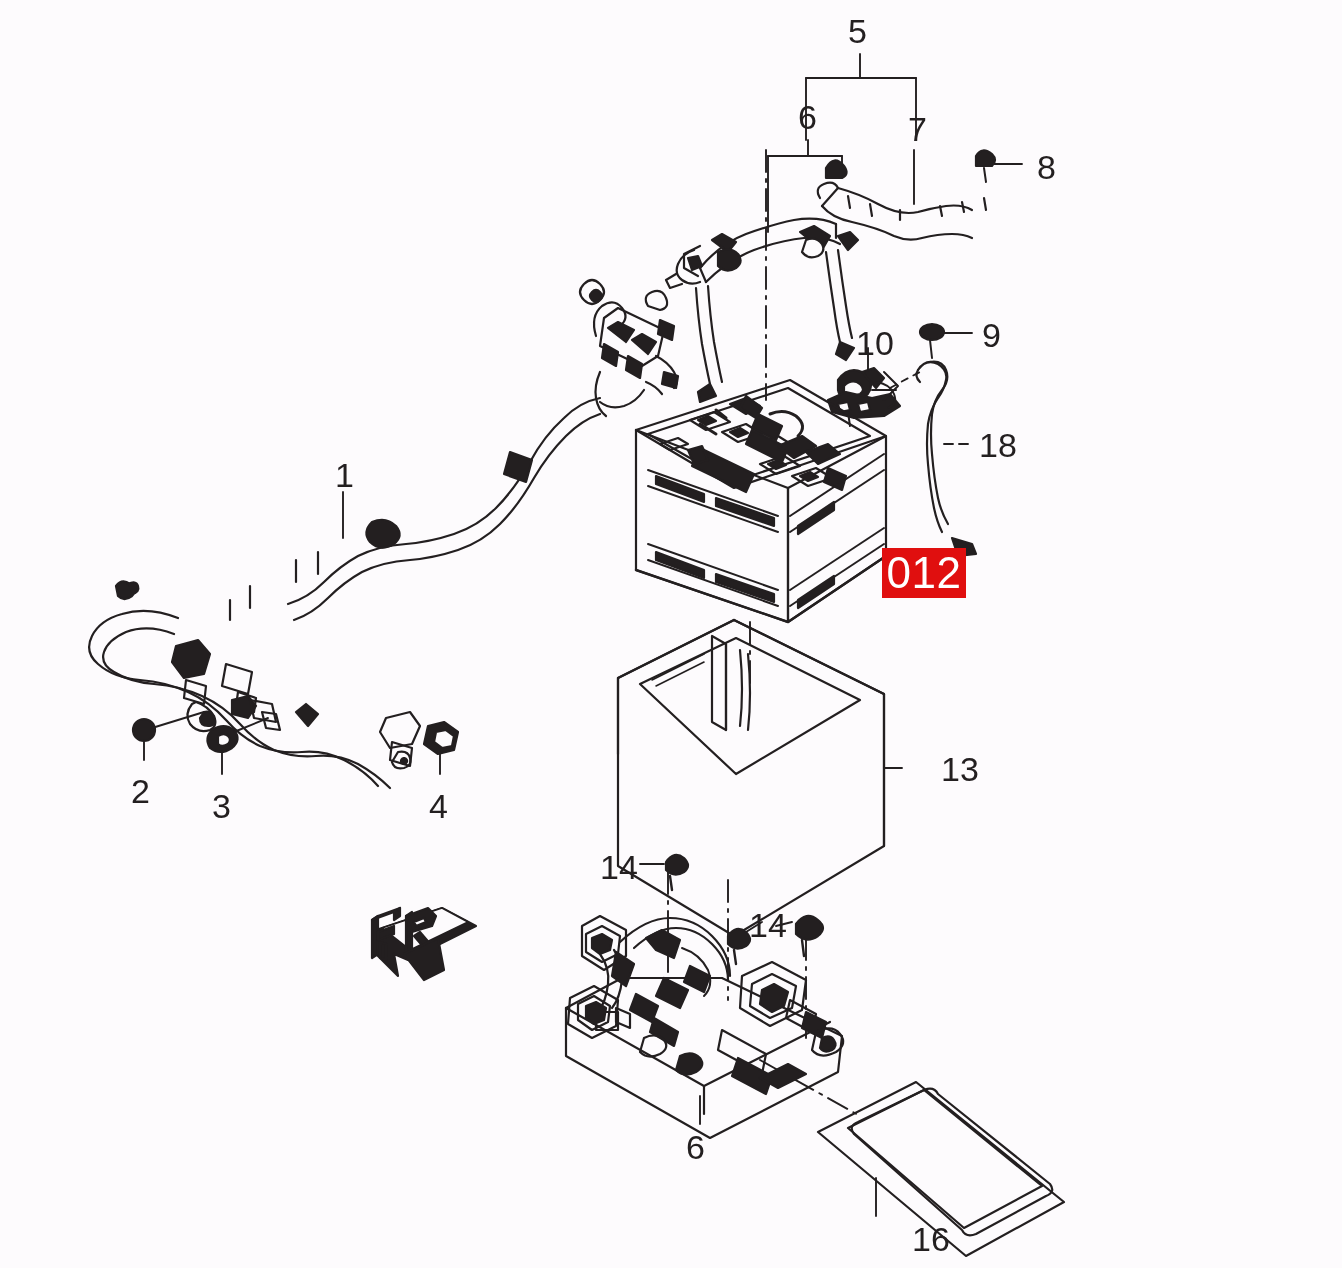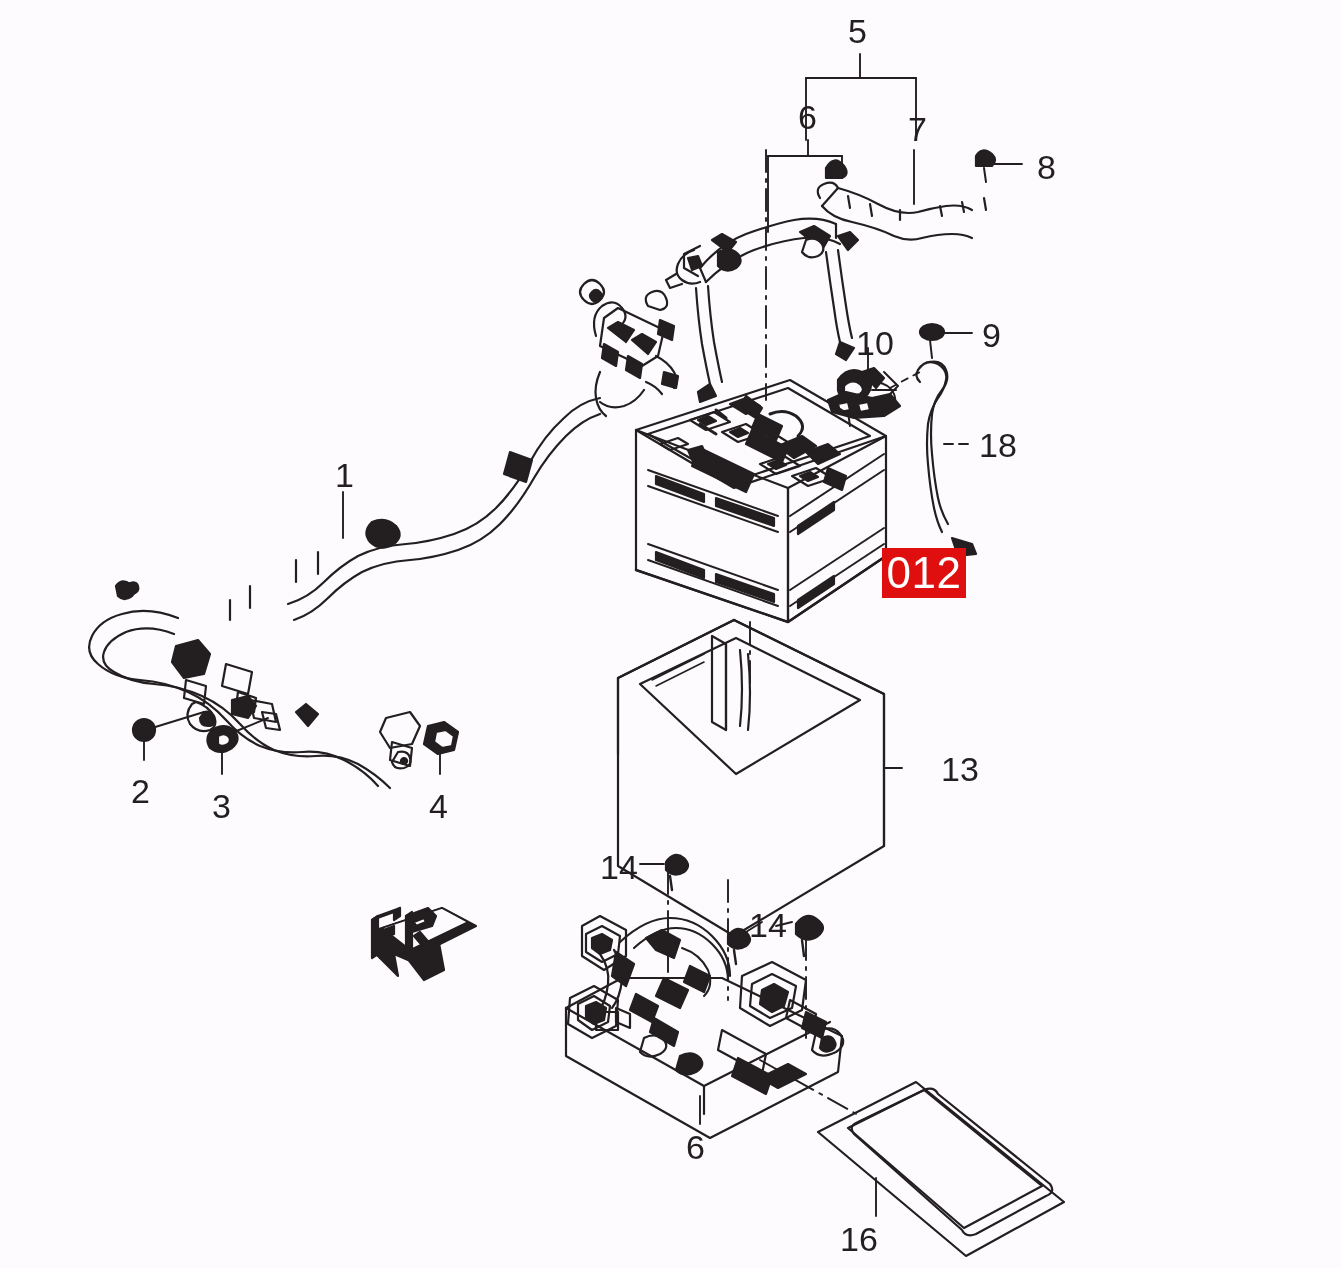--- a/index.html
+++ b/index.html
@@ -424,17 +424,17 @@
   <div class="callout-label" style="left:798px; top:100px;">6</div>
   <div class="callout-label" style="left:908px; top:112px;">7</div>
   <div class="callout-label" style="left:1037px; top:150px;">8</div>
   <div class="callout-label" style="left:982px; top:318px;">9</div>
   <div class="callout-label" style="left:856px; top:326px;">10</div>
   <div class="callout-label" style="left:979px; top:428px;">18</div>
   <div class="callout-label" style="left:910px; top:752px;margin-left:31px;">13</div>
   <div class="callout-label" style="left:600px; top:850px;">14</div>
   <div class="callout-label" style="left:749px; top:908px;">14</div>
   <div class="callout-label" style="left:686px; top:1130px;">6</div>
-  <div class="callout-label" style="left:840px; top:1222px;text-align:right;">16</div>
+  <div class="callout-label" style="left:912px; top:1222px;text-align:right;">16</div>
 
   <div id="part-badge-012" style="left:882px; top:548px; width:84px; height:50px;">012</div>
 
 </div>
 
 </body></html>

